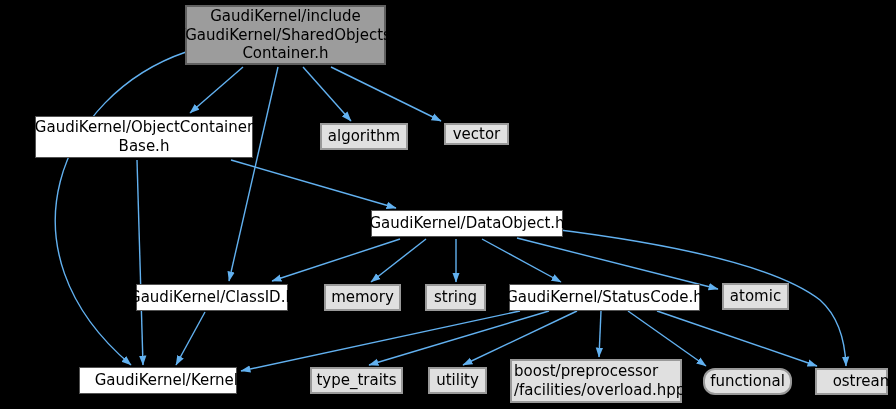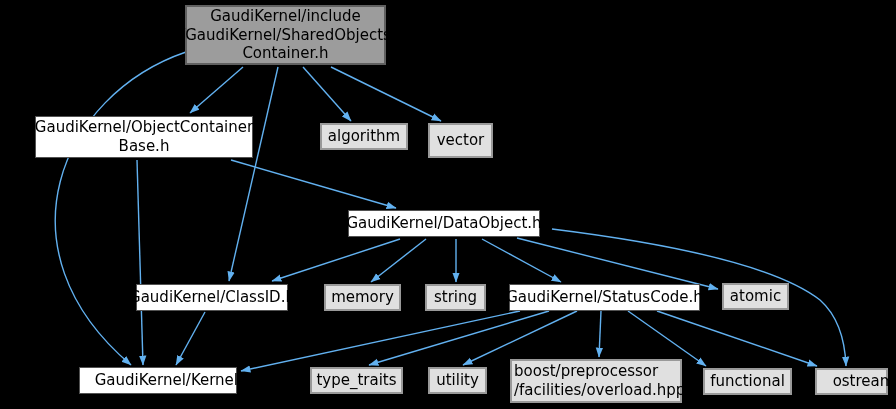--- a/index.html
+++ b/index.html
@@ -56,40 +56,40 @@
 
   <div class="node node-root" style="left:185px; top:5px; width:201px; height:60px;">GaudiKernel/include
 /GaudiKernel/SharedObjects
 Container.h</div>
 
   <div class="node node-white" style="left:35px; top:116px; width:218px; height:42px;">GaudiKernel/ObjectContainer
 Base.h</div>
 
   <div class="node node-leaf" style="left:320px; top:123px; width:88px; height:27px;">algorithm</div>
 
-  <div class="node node-leaf" style="left:428px; top:123px; width:65px; height:35px;">vector</div>
+  <div class="node node-leaf" style="left:444px; top:123px; width:65px; height:22px;">vector</div>
 
-  <div class="node node-white" style="left:348px; top:210px; width:192px; height:27px;">GaudiKernel/DataObject.h</div>
+  <div class="node node-white" style="left:371px; top:210px; width:192px; height:27px;">GaudiKernel/DataObject.h</div>
 
   <div class="node node-white" style="left:136px; top:284px; width:152px; height:27px;">GaudiKernel/ClassID.h</div>
 
   <div class="node node-leaf" style="left:324px; top:284px; width:77px; height:27px;">memory</div>
 
   <div class="node node-leaf" style="left:425px; top:284px; width:61px; height:27px;">string</div>
 
   <div class="node node-white" style="left:509px; top:284px; width:191px; height:27px;">GaudiKernel/StatusCode.h</div>
 
   <div class="node node-leaf" style="left:722px; top:283px; width:67px; height:27px;">atomic</div>
 
   <div class="node node-white" style="left:79px; top:367px; width:158px; height:27px;padding-left:31px;">GaudiKernel/Kernel.h</div>
 
   <div class="node node-leaf" style="left:310px; top:367px; width:93px; height:27px;">type_traits</div>
 
   <div class="node node-leaf" style="left:428px; top:367px; width:59px; height:27px;">utility</div>
 
   <div class="node node-leaf align-left" style="left:510px; top:359px; width:172px; height:44px;">boost/preprocessor
 /facilities/overload.hpp</div>
 
-  <div class="node node-leaf" style="left:703px; top:368px; width:89px; height:27px;">functional</div>
+  <div class="node node-leaf" style="left:703px; top:368px; width:89px; height:27px;border-radius:12px;">functional</div>
 
   <div class="node node-leaf" style="left:815px; top:368px; width:73px; height:27px;padding-left:24px;">ostream</div>
 
 </div>
 
 </body></html>

